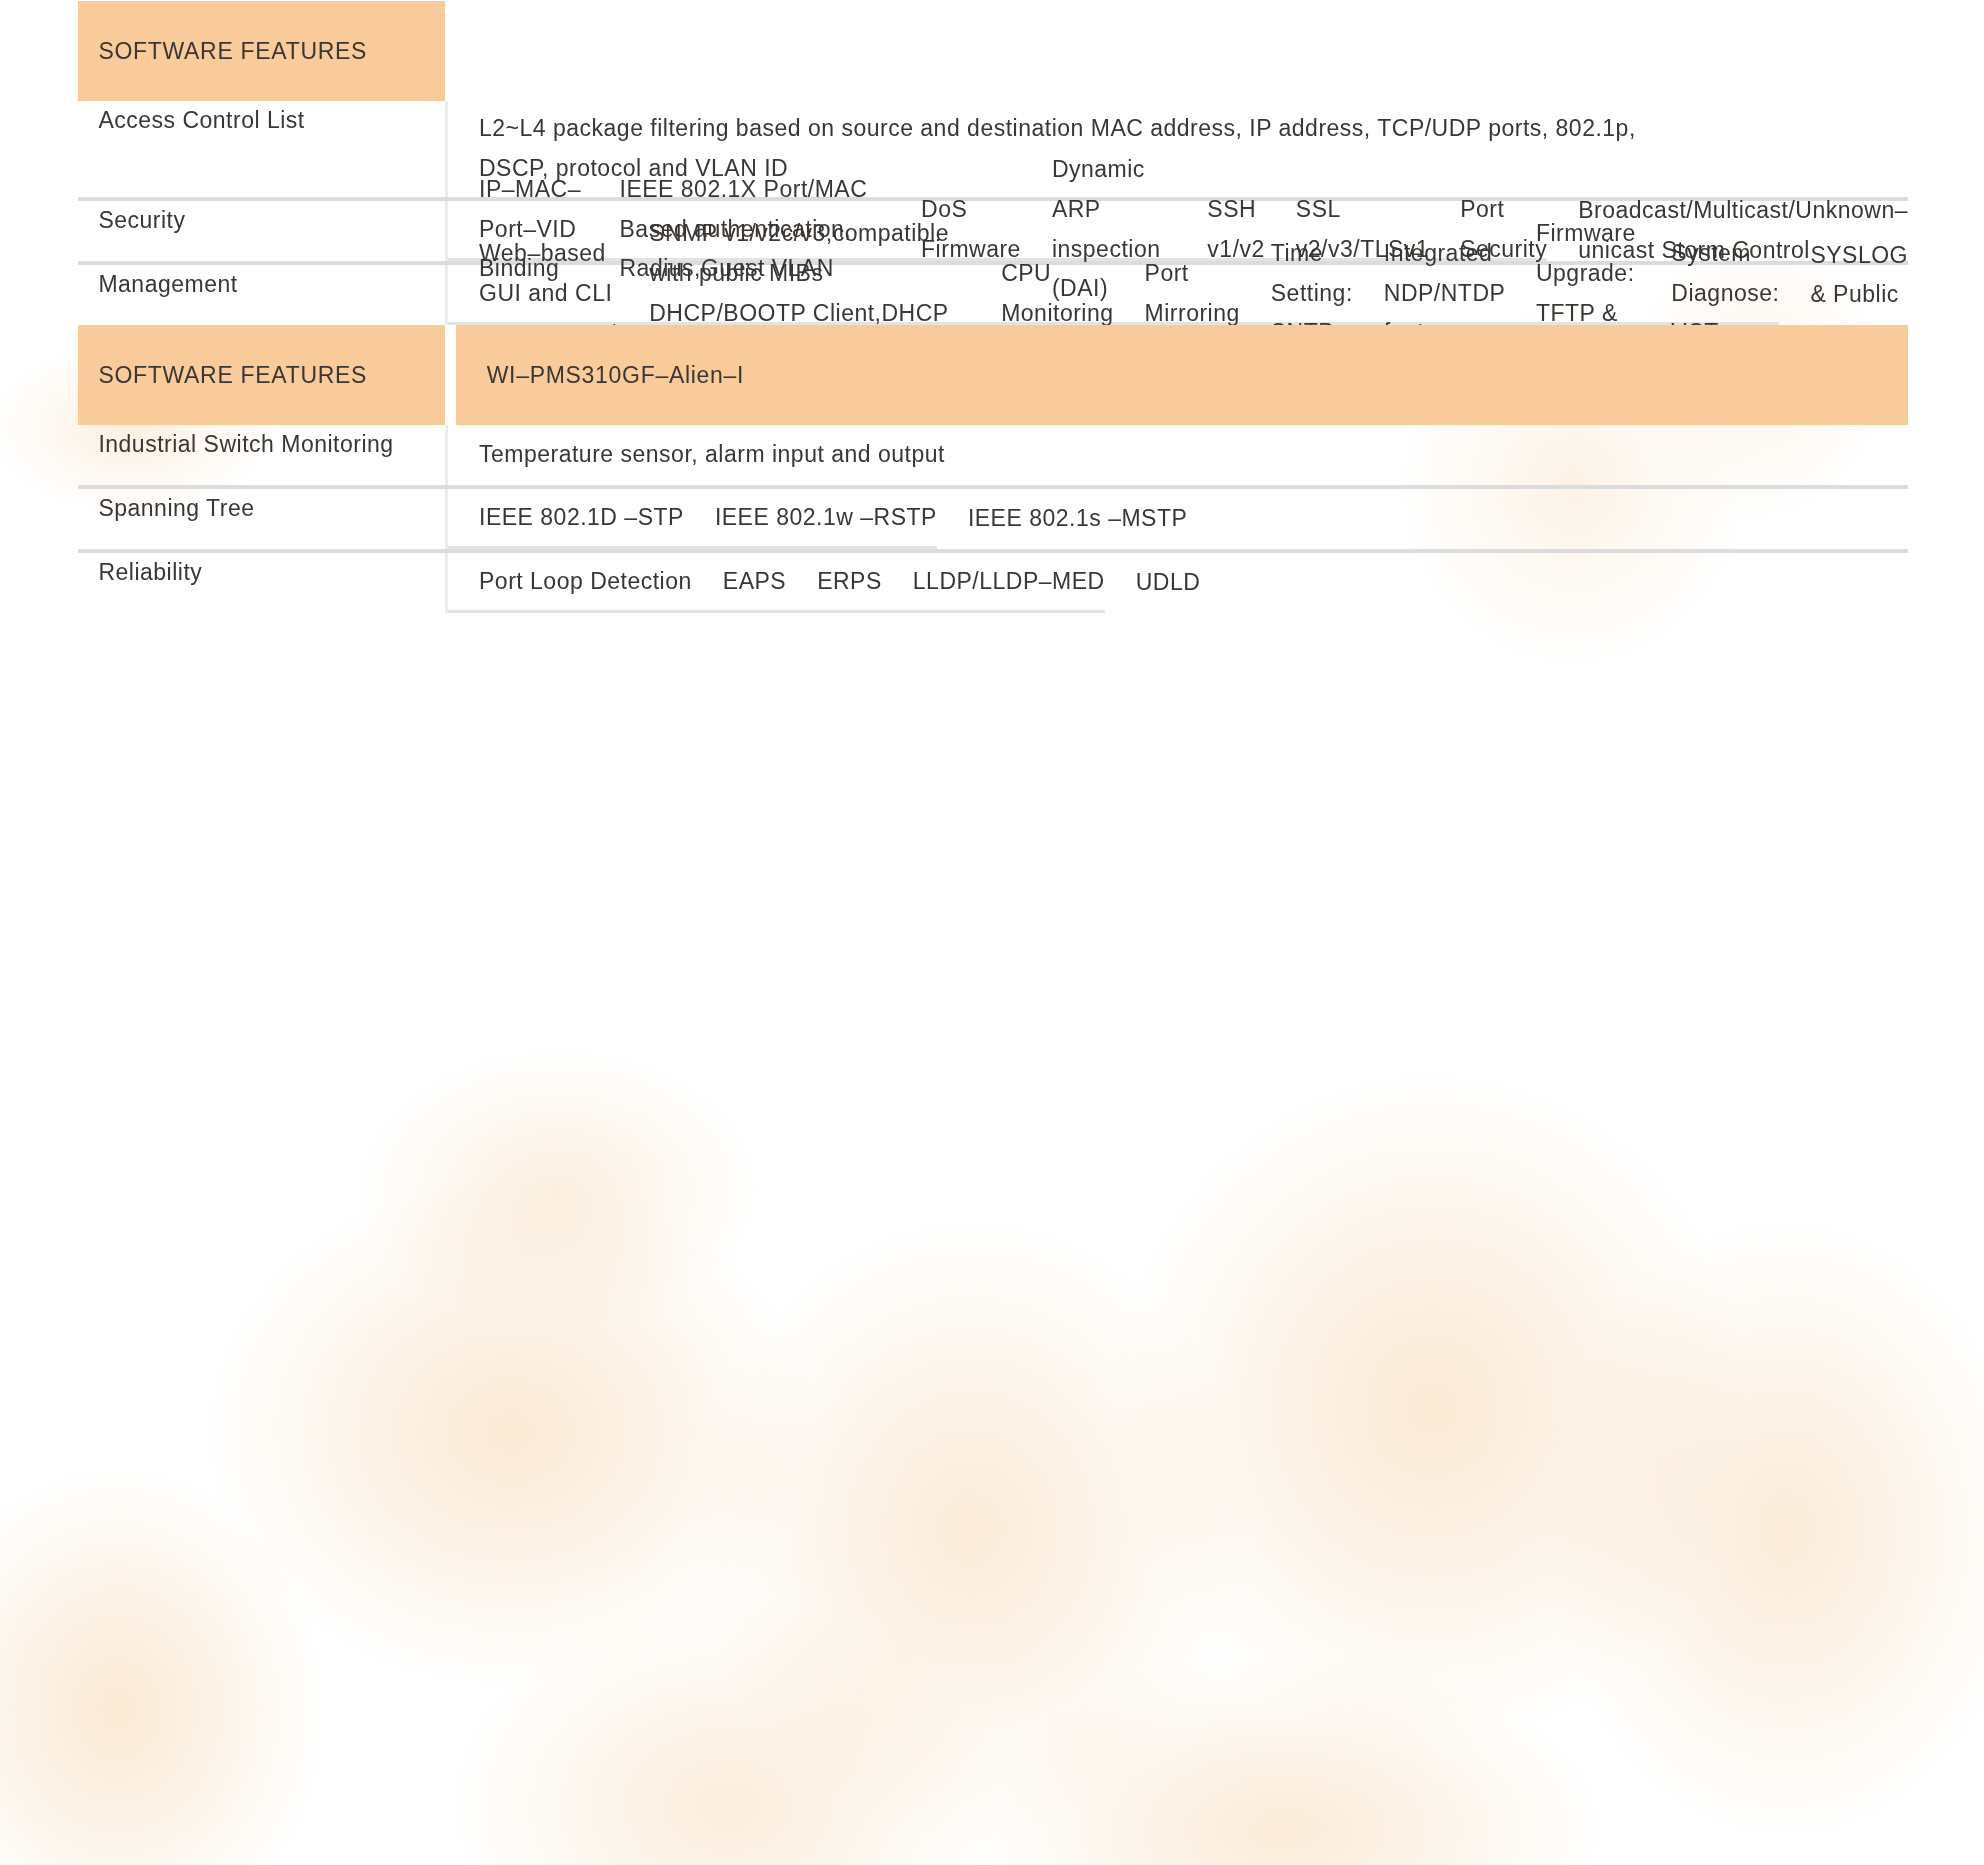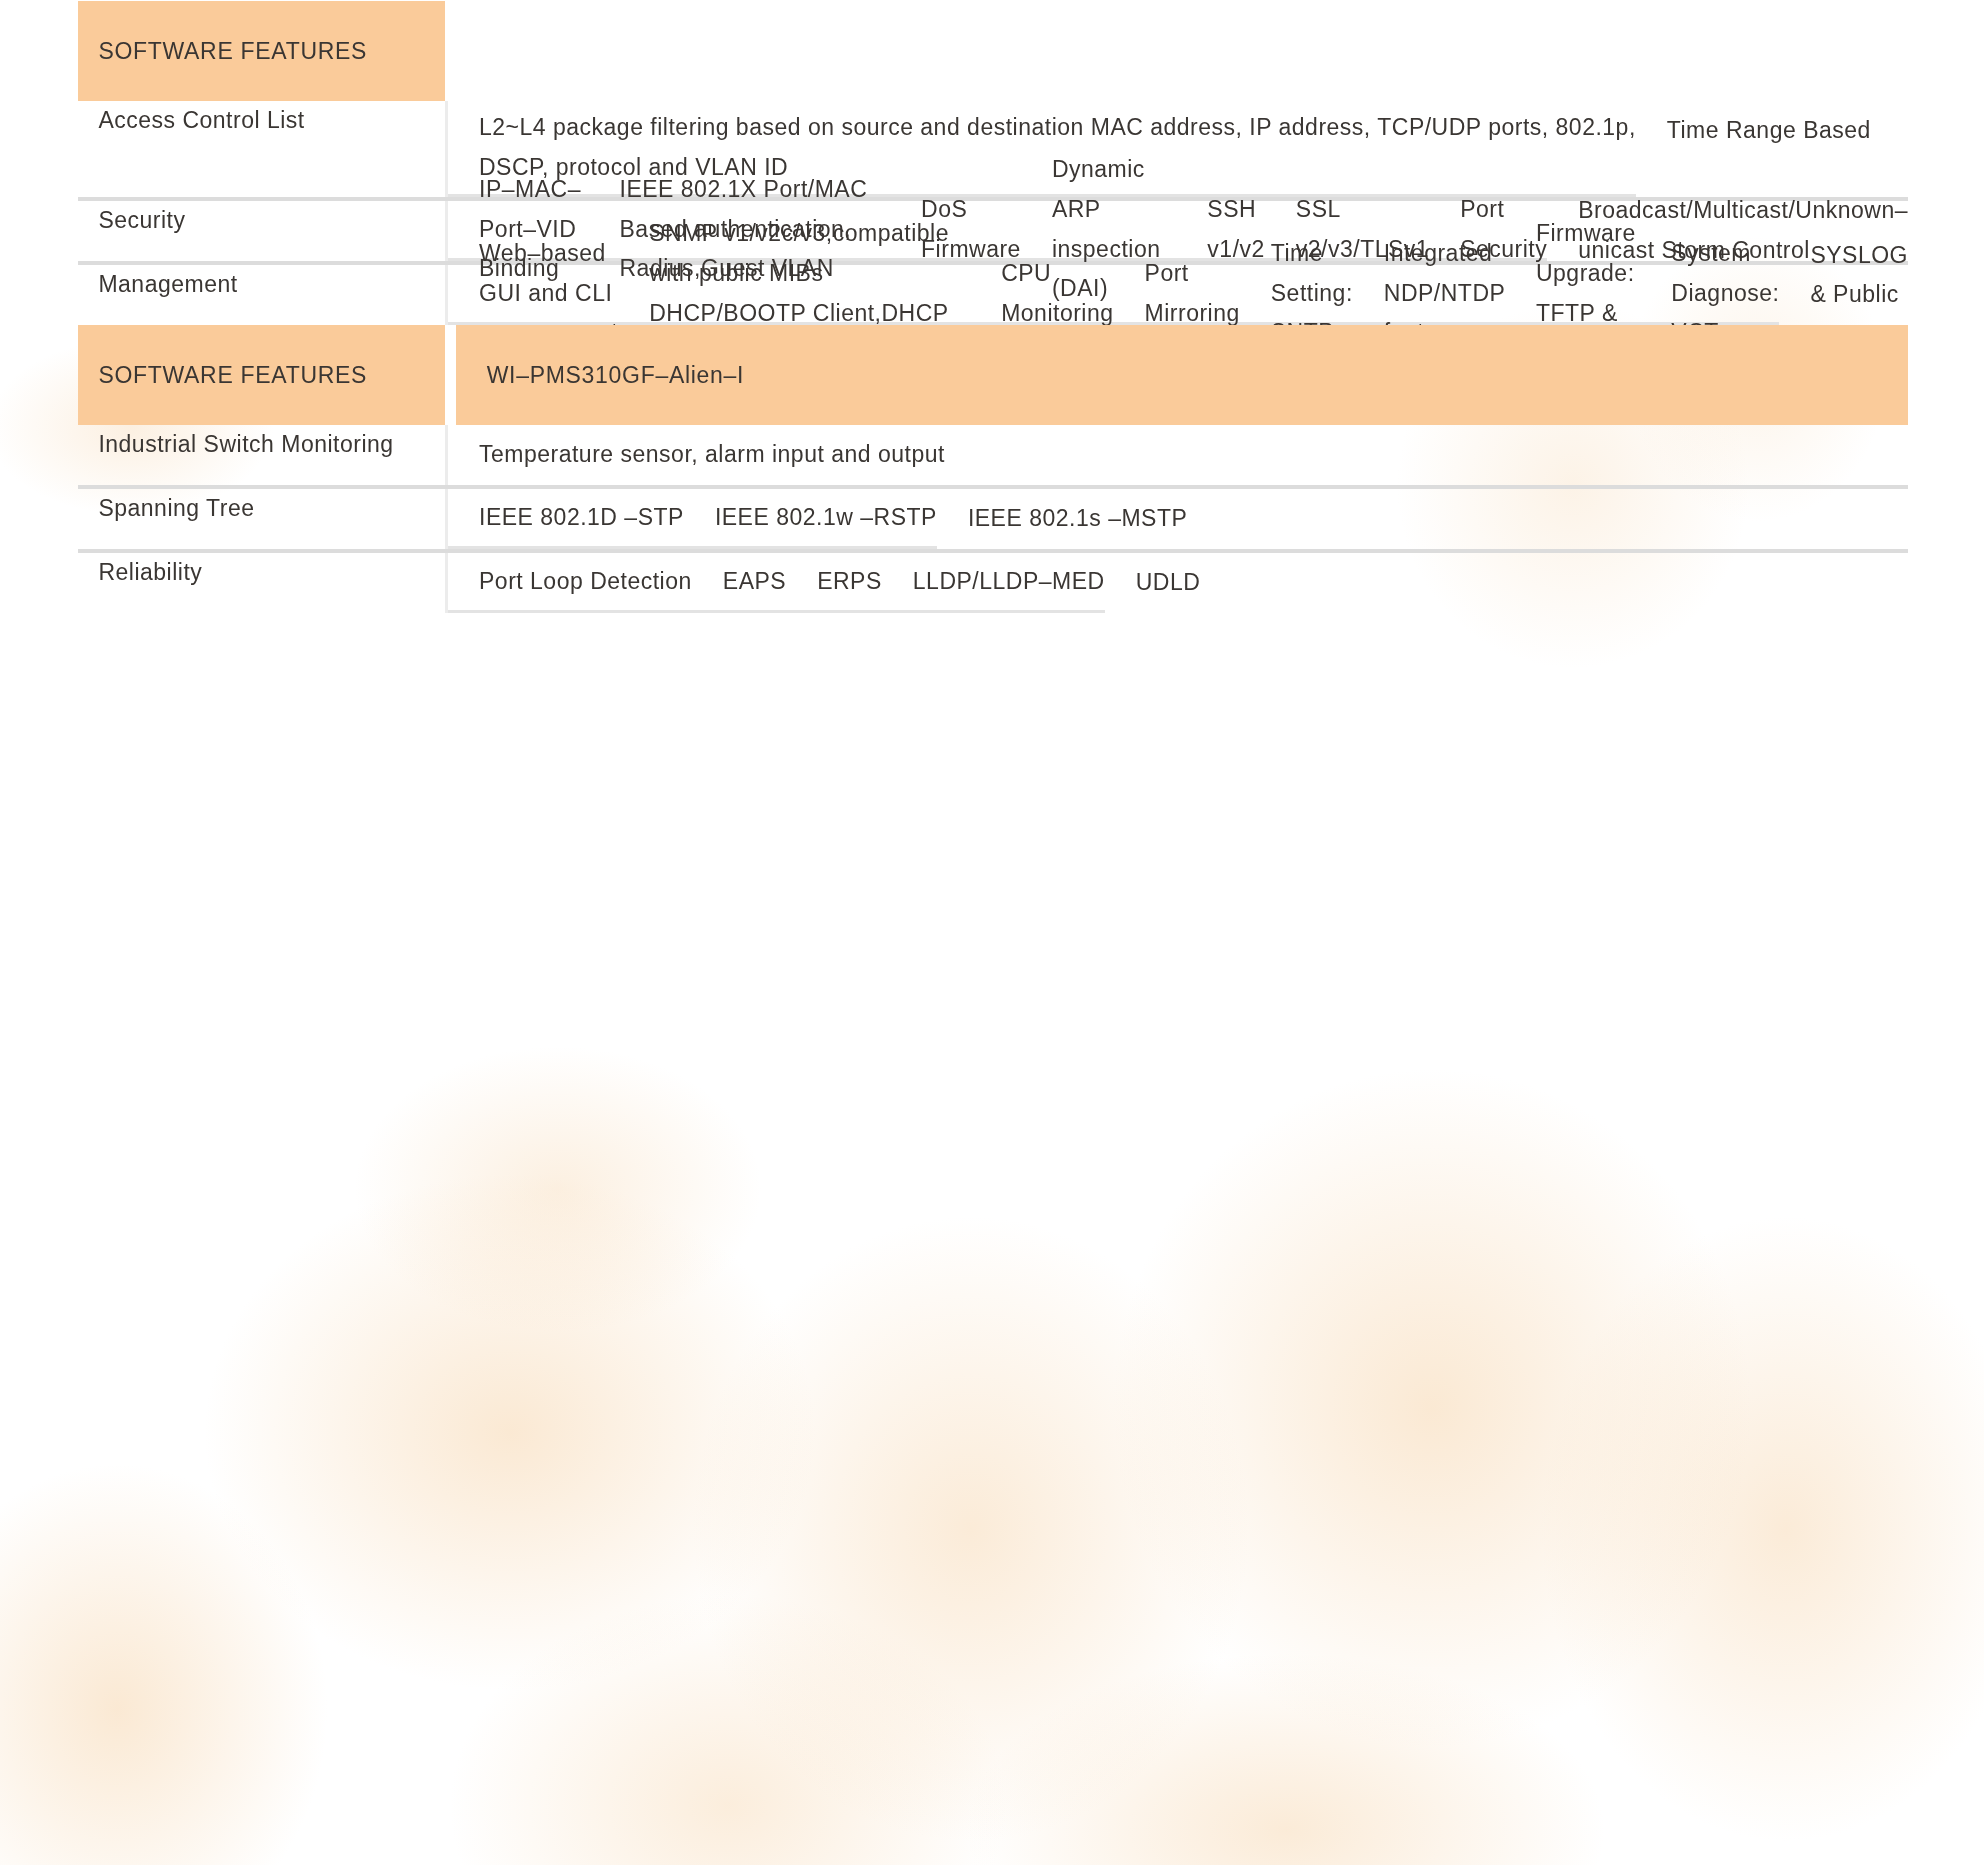--- a/index.html
+++ b/index.html
@@ -65,23 +65,20 @@
     </div>
     <div class="group">
       <div class="labelcell">
         <span class="txt">Access Control List</span>
       </div>
       <div class="rows">
         <div class="row tall">
           <span class="txt">L2~L4 package filtering based on source and destination MAC address, IP address, TCP/UDP ports, 802.1p,
 DSCP, protocol and VLAN ID</span>
         </div>
-        <div class="row">
-          <span class="txt">Time Range Based</span>
-        </div>
       </div>
     </div>
     <div class="group">
       <div class="labelcell">
         <span class="txt">Security</span>
       </div>
       <div class="rows">
         <div class="row">
           <span class="txt">IP–MAC–Port–VID Binding</span>
         </div>

